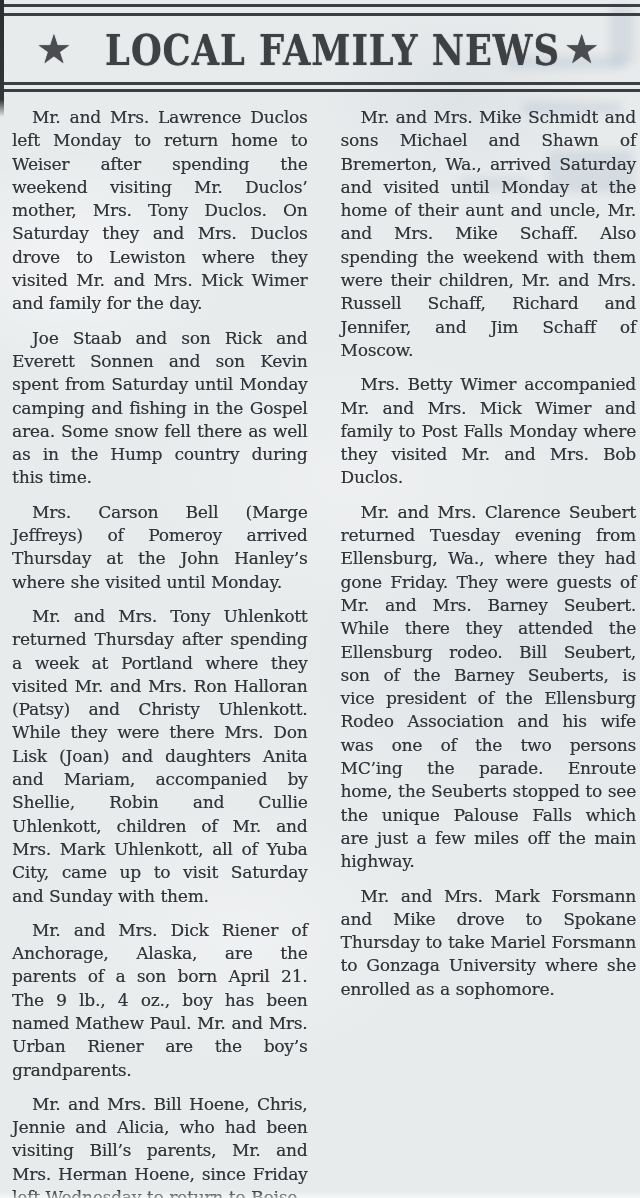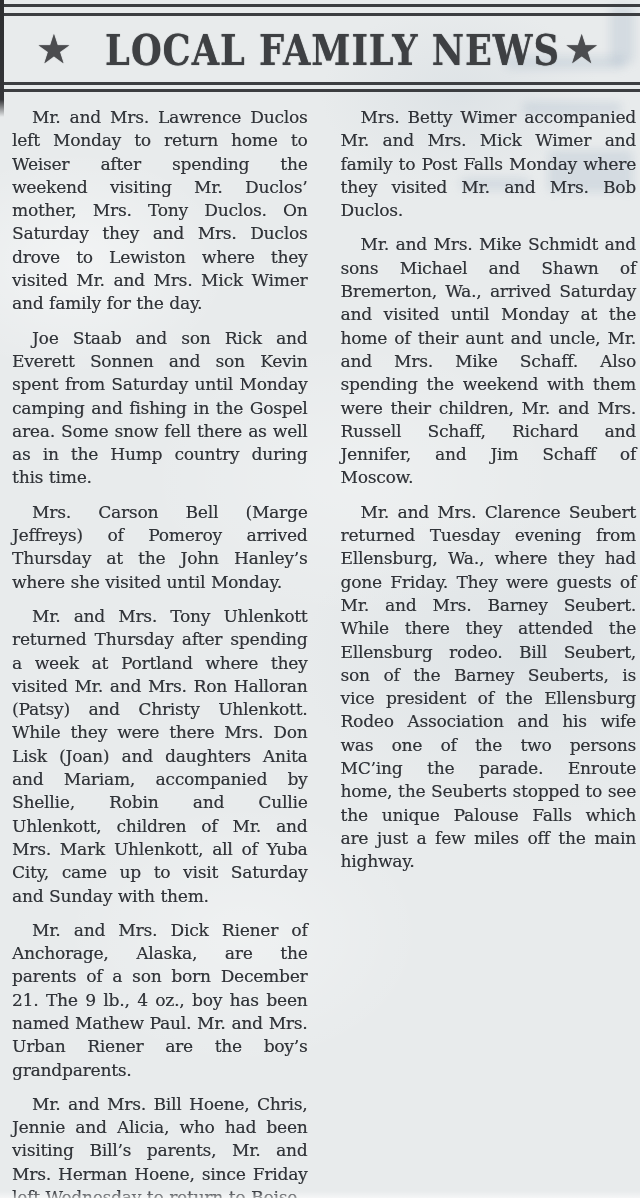--- a/index.html
+++ b/index.html
@@ -150,24 +150,25 @@
     <div class="rule b1"></div>
     <div class="rule b2"></div>
   </header>
 
   <main class="columns">
     <div class="col">
       <p>Mr. and Mrs. Lawrence Duclos left Monday to return home to Weiser after spending the weekend visiting Mr. Duclos’ mother, Mrs. Tony Duclos.  On Saturday they and Mrs. Duclos drove to Lewiston where they visited Mr. and Mrs. Mick Wimer and family for the day.</p>
       <p>Joe Staab and son Rick and Everett Sonnen and son Kevin spent from Saturday until Monday camping and fishing in the Gospel area.  Some snow fell there as well as in the Hump country during this time.</p>
       <p>Mrs. Carson Bell (Marge Jeffreys) of Pomeroy arrived Thursday at the John Hanley’s where she visited until Monday.</p>
       <p>Mr. and Mrs. Tony Uhlenkott returned Thursday after spending a week at Portland where they visited Mr. and Mrs. Ron Halloran (Patsy) and Christy Uhlenkott. While they were there Mrs. Don Lisk (Joan) and daughters Anita and Mariam, accompanied by Shellie, Robin and Cullie Uhlenkott, children of Mr. and Mrs. Mark Uhlenkott, all of Yuba City, came up to visit Saturday and Sunday with them.</p>
-      <p>Mr. and Mrs. Dick Riener of Anchorage, Alaska, are the parents of a son born December 21.  The 9 lb., 4 oz., boy has been named Mathew Paul.  Mr. and Mrs. Urban Riener are the boy’s grandparents.</p>
+      <p>Mr. and Mrs. Dick Riener of Anchorage, Alaska, are the parents of a son born April 21.  The 9 lb., 4 oz., boy has been named Mathew Paul.  Mr. and Mrs. Urban Riener are the boy’s grandparents.</p>
       <p>Mr. and Mrs. Bill Hoene, Chris, Jennie and Alicia, who had been visiting Bill’s parents, Mr. and Mrs. Herman Hoene, since Friday left Wednesday to return to Boise.</p>
     </div>
     <div class="col">
+      <p>Mr. and Mrs. Mike Schmidt and sons Michael and Shawn of Bremerton, Wa., arrived Saturday and visited until Monday at the home of their aunt and uncle, Mr. and Mrs. Mike Schaff.  Also spending the weekend with them were their children, Mr. and Mrs. Russell Schaff, Richard and Jennifer, and Jim Schaff of Moscow.</p>
       <p>Mrs. Betty Wimer accompanied Mr. and Mrs. Mick Wimer and family to Post Falls Monday where they visited Mr. and Mrs. Bob Duclos.</p>
-      <p>Mr. and Mrs. Mike Schmidt and sons Michael and Shawn of Bremerton, Wa., arrived Saturday and visited until Monday at the home of their aunt and uncle, Mr. and Mrs. Mike Schaff.  Also spending the weekend with them were their children, Mr. and Mrs. Russell Schaff, Richard and Jennifer, and Jim Schaff of Moscow.</p>
       <p>Mr. and Mrs. Clarence Seubert returned Tuesday evening from Ellensburg, Wa., where they had gone Friday.  They were guests of Mr. and Mrs. Barney Seubert. While there they attended the Ellensburg rodeo.  Bill Seubert, son of the Barney Seuberts, is vice president of the Ellensburg Rodeo Association and his wife was one of the two persons MC’ing the parade.  Enroute home, the Seuberts stopped to see the unique Palouse Falls which are just a few miles off the main highway.</p>
+      <p>Mr. and Mrs. Mark Forsmann and Mike drove to Spokane Thursday to take Mariel Forsmann to Gonzaga University where she enrolled as a sophomore.</p>
     </div>
   </main>
 
   <div class="bottom-edge"></div>
 </div>
 
 </body></html>

